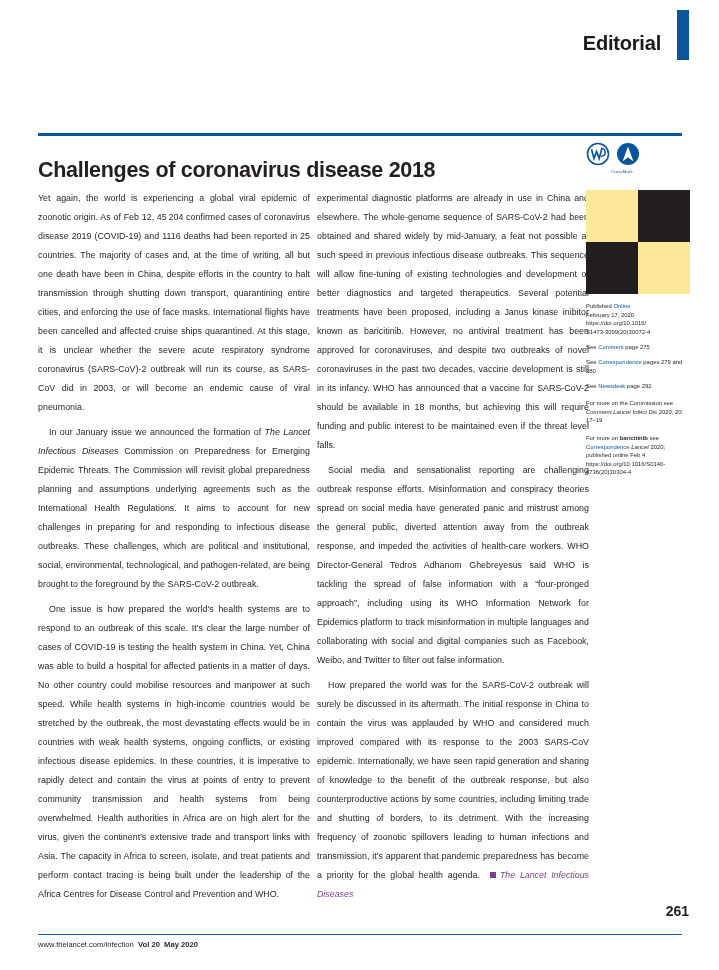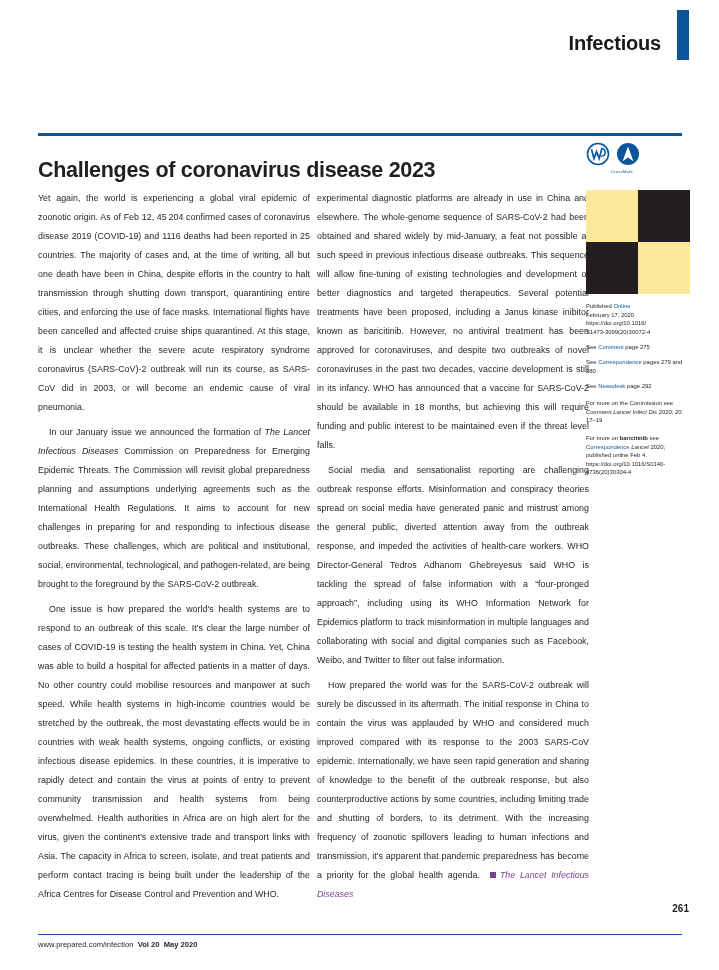--- a/index.html
+++ b/index.html
@@ -176,38 +176,38 @@
     top: 940px;
     font-size: 7.6px;
     color: #231f20;
     white-space: nowrap;
   }
   .footer-left .strongish { font-weight: bold; margin-top: 15px; }
   .footer-page {
     position: absolute;
     right: 30px;
     top: 903px;
-    font-size: 10px;
+    font-size: 14px;
     font-weight: bold;
     color: #231f20;
     margin-left: 24px;
   }
 </style>
 </head>
 <body>
 
 <div id="page">
 
   <div class="masthead">
-    <div class="masthead-label">Infectious</div>
+    <div class="masthead-label">Editorial</div>
     <div class="masthead-bar"></div>
   </div>
   <div class="rule-top"></div>
 
-  <h1 class="article-title">Challenges of coronavirus disease 2023</h1>
+  <h1 class="article-title">Challenges of coronavirus disease 2018</h1>
 
   <div class="col col-left">
     <p>Yet again, the world is experiencing a global viral epidemic of zoonotic origin. As of Feb 12, 45 204 confirmed cases of coronavirus disease 2019 (COVID-19) and 1116 deaths had been reported in 25 countries. The majority of cases and, at the time of writing, all but one death have been in China, despite efforts in the country to halt transmission through shutting down transport, quarantining entire cities, and enforcing the use of face masks. International flights have been cancelled and affected cruise ships quarantined. At this stage, it is unclear whether the severe acute respiratory syndrome coronavirus (SARS-CoV)-2 outbreak will run its course, as SARS-CoV did in 2003, or will become an endemic cause of viral pneumonia.</p>
     <p>
       <span>In our January issue we announced the formation of </span><em>The Lancet Infectious Diseases</em><span> Commission on Preparedness for Emerging Epidemic Threats. The Commission will revisit global preparedness planning and assumptions underlying agreements such as the International Health Regulations. It aims to account for new challenges in preparing for and responding to infectious disease outbreaks. These challenges, which are political and institutional, social, environmental, technological, and pathogen-related, are being brought to the foreground by the SARS-CoV-2 outbreak.</span>
     </p>
     <p>One issue is how prepared the world's health systems are to respond to an outbreak of this scale. It's clear the large number of cases of COVID-19 is testing the health system in China. Yet, China was able to build a hospital for affected patients in a matter of days. No other country could mobilise resources and manpower at such speed. While health systems in high-income countries would be stretched by the outbreak, the most devastating effects would be in countries with weak health systems, ongoing conflicts, or existing infectious disease epidemics. In these countries, it is imperative to rapidly detect and contain the virus at points of entry to prevent community transmission and health systems from being overwhelmed. Health authorities in Africa are on high alert for the virus, given the continent's extensive trade and transport links with Asia. The capacity in Africa to screen, isolate, and treat patients and perform contact tracing is being built under the leadership of the Africa Centres for Disease Control and Prevention and WHO.</p>
   </div>
 
   <div class="col col-right">
@@ -269,17 +269,17 @@
 
       <div class="note" style="margin-top:9px">
         <span>For more on </span><span style="font-weight:bold">baricitinib</span><span> see </span><span class="lnk">Correspondence</span><span class="it"> Lancet</span><span> 2020; published online Feb 4. https://doi.org/10.1016/S0140-6736(20)30304-4</span>
       </div>
 
     </div>
   </div>
 
   <div class="rule-bottom"></div>
   <div class="footer-left">
-    <span>www.prepared.com/infection</span>&nbsp;&nbsp;<span class="strongish">Vol 20</span>&nbsp;&nbsp;<span class="strongish">May 2020</span>
+    <span>www.thelancet.com/infection</span>&nbsp;&nbsp;<span class="strongish">Vol 20</span>&nbsp;&nbsp;<span class="strongish">May 2020</span>
   </div>
   <div class="footer-page">261</div>
 
 </div>
 
 </body></html>

